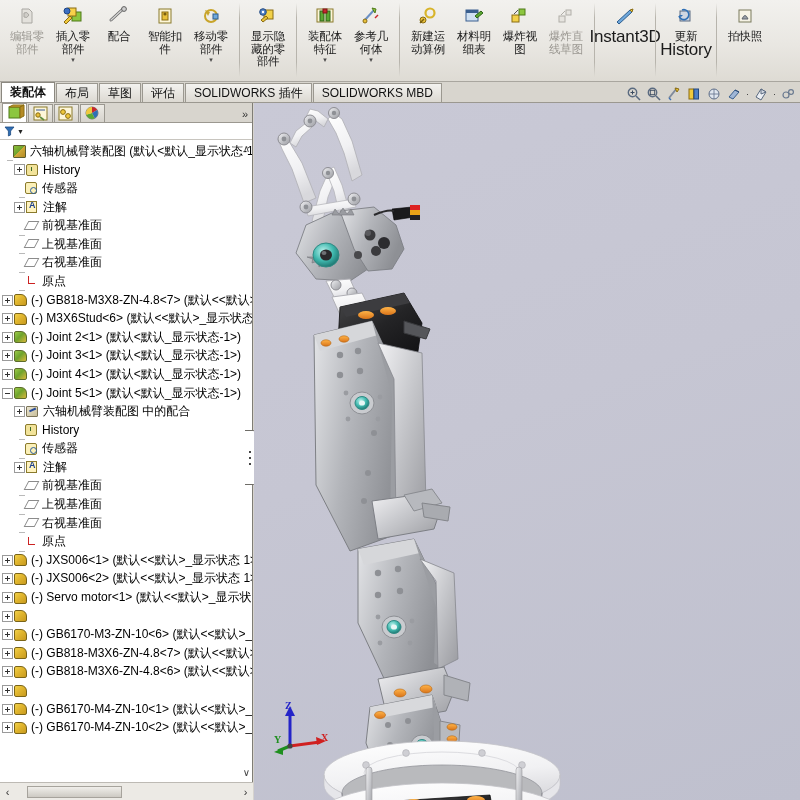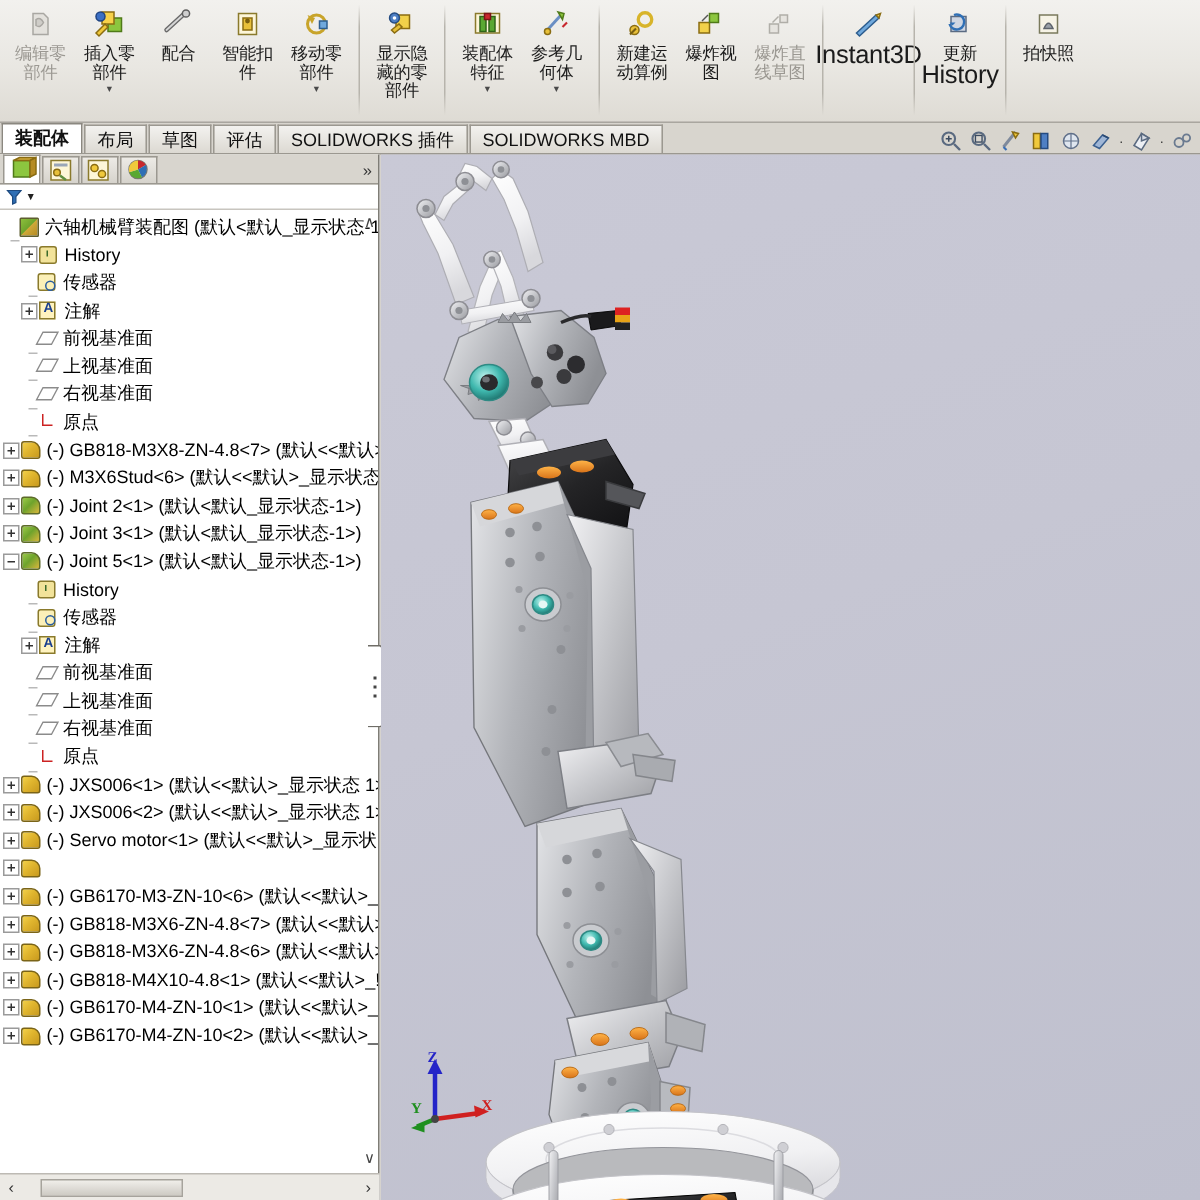--- a/index.html
+++ b/index.html
@@ -272,20 +272,30 @@
         <span class="ricon">
           <svg width="24" height="22" viewBox="0 0 24 22">
             <circle cx="14" cy="7" r="4.5" fill="none" stroke="#d8b42a" stroke-width="2.2"></circle>
             <circle cx="7" cy="14" r="3" fill="#e8c03a" stroke="#8a6c12"></circle>
             <path d="M4 17 l4 -4" stroke="#7a5f10" stroke-width="1.4"></path>
           </svg>
         </span>
         <span class="rlabel">新建运<br>动算例</span>
       </div>
 
+      <div class="rbtn">
+        <span class="ricon">
+          <svg width="24" height="22" viewBox="0 0 24 22">
+            <rect x="4" y="4" width="12" height="11" fill="#cfe0f2" stroke="#3a5f8f"></rect>
+            <rect x="4" y="4" width="12" height="3" fill="#3a5f8f"></rect>
+            <path d="M13 10 l6 -5 2 2 -6 5 z" fill="#5aa832" stroke="#2f6418"></path>
+          </svg>
+        </span>
+        <span class="rlabel">材料明<br>细表</span>
+      </div>
 
       <div class="rbtn">
         <span class="ricon">
           <svg width="24" height="22" viewBox="0 0 24 22">
             <rect x="4" y="9" width="7" height="7" fill="#f2d14a" stroke="#8a6c12"></rect>
             <rect x="11" y="3" width="6" height="6" fill="#8cc63f" stroke="#4f7a18"></rect>
             <path d="M6 8 l4 -4" stroke="#555" stroke-width="1"></path>
           </svg>
         </span>
         <span class="rlabel">爆炸视<br>图</span>
@@ -538,27 +548,41 @@
           <span class="tlabel">(-) Joint 2&lt;1&gt; (默认&lt;默认_显示状态-1&gt;)</span>
         </div>
         <div class="trow" style="padding-left: 2px;">
           <span class="tog box plus"></span>
           <span class="ticon">
             <span class="ic-partg" style="position: absolute; left: 0px; top: 1px;"></span>
           </span>
           <span class="tlabel">(-) Joint 3&lt;1&gt; (默认&lt;默认_显示状态-1&gt;)</span>
         </div>
         <div class="trow" style="padding-left: 2px;">
+          <span class="tog box plus"></span>
+          <span class="ticon">
+            <span class="ic-partg" style="position: absolute; left: 0px; top: 1px;"></span>
+          </span>
+          <span class="tlabel">(-) Joint 4&lt;1&gt; (默认&lt;默认_显示状态-1&gt;)</span>
+        </div>
+        <div class="trow" style="padding-left: 2px;">
           <span class="tog box"></span>
           <span class="ticon">
             <span class="ic-partg" style="position: absolute; left: 0px; top: 1px;"></span>
           </span>
           <span class="tlabel">(-) Joint 5&lt;1&gt; (默认&lt;默认_显示状态-1&gt;)</span>
         </div>
         <div class="trow" style="padding-left: 14px;">
+          <span class="tog box plus"></span>
+          <span class="ticon">
+            <span class="ic-mate" style="position: absolute; left: 0px; top: 1px;"></span>
+          </span>
+          <span class="tlabel">六轴机械臂装配图 中的配合</span>
+        </div>
+        <div class="trow" style="padding-left: 14px;">
           <span class="tline"></span>
           <span class="ticon">
             <span class="ic-hist" style="position: absolute; left: 0px; top: 1px;"></span>
           </span>
           <span class="tlabel">History</span>
         </div>
         <div class="trow" style="padding-left: 14px;">
           <span class="tline"></span>
           <span class="ticon">
             <span class="ic-sensor" style="position: absolute; left: 0px; top: 1px;"></span>
@@ -646,21 +670,20 @@
           <span class="ticon">
             <span class="ic-part" style="position: absolute; left: 0px; top: 1px;"></span>
           </span>
           <span class="tlabel">(-) GB818-M3X6-ZN-4.8&lt;6&gt; (默认&lt;&lt;默认&gt;</span>
         </div>
         <div class="trow" style="padding-left: 2px;">
           <span class="tog box plus"></span>
           <span class="ticon">
             <span class="ic-part" style="position: absolute; left: 0px; top: 1px;"></span>
           </span>
-          <span class="tlabel">(-) GB818-M4X10-4.8&lt;1&gt; (默认&lt;&lt;默认&gt;_!</span>
         </div>
         <div class="trow" style="padding-left: 2px; align-items: center;">
           <span class="tog box plus"></span>
           <span class="ticon">
             <span class="ic-part" style="position: absolute; left: 0px; top: 1px;"></span>
           </span>
           <span class="tlabel">(-) GB6170-M4-ZN-10&lt;1&gt; (默认&lt;&lt;默认&gt;_</span>
         </div>
         <div class="trow" style="padding-left: 2px;">
           <span class="tog box plus"></span>

